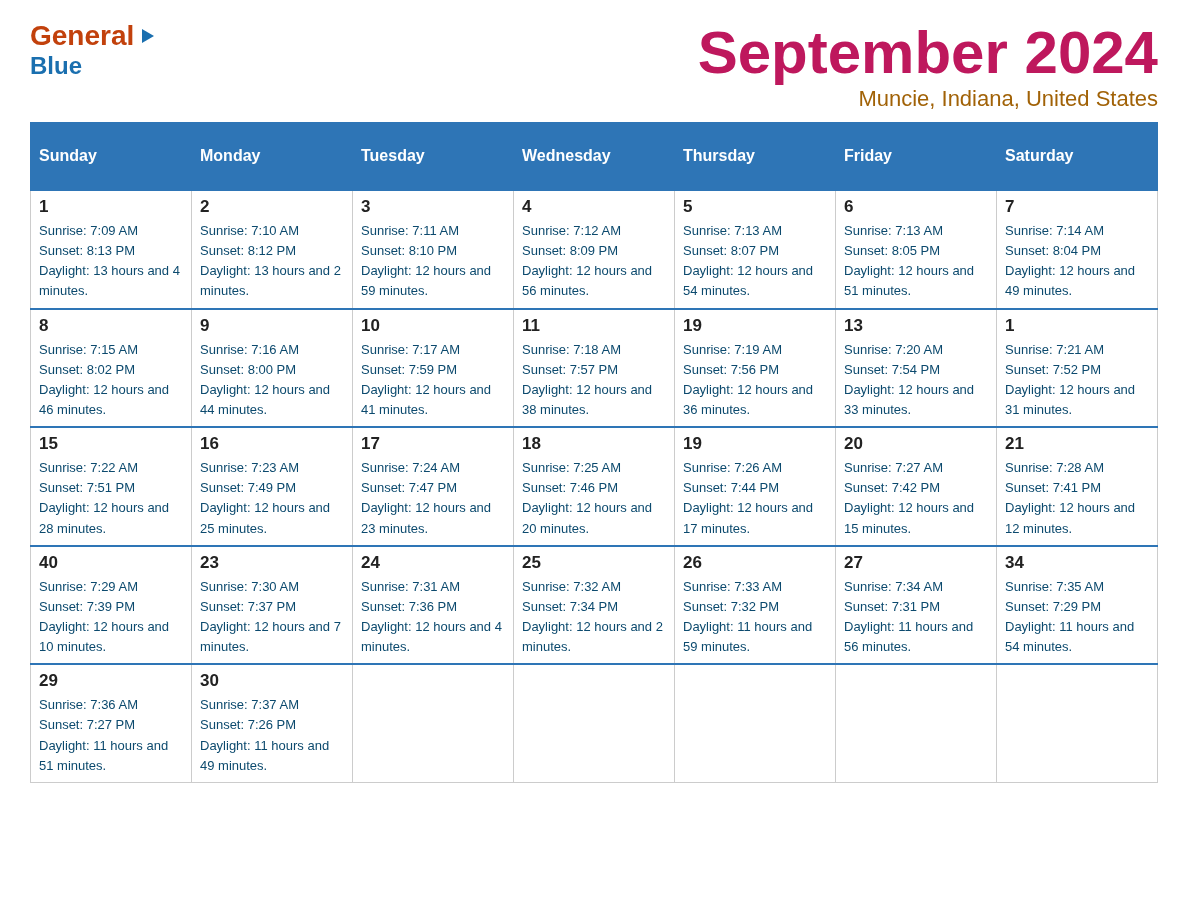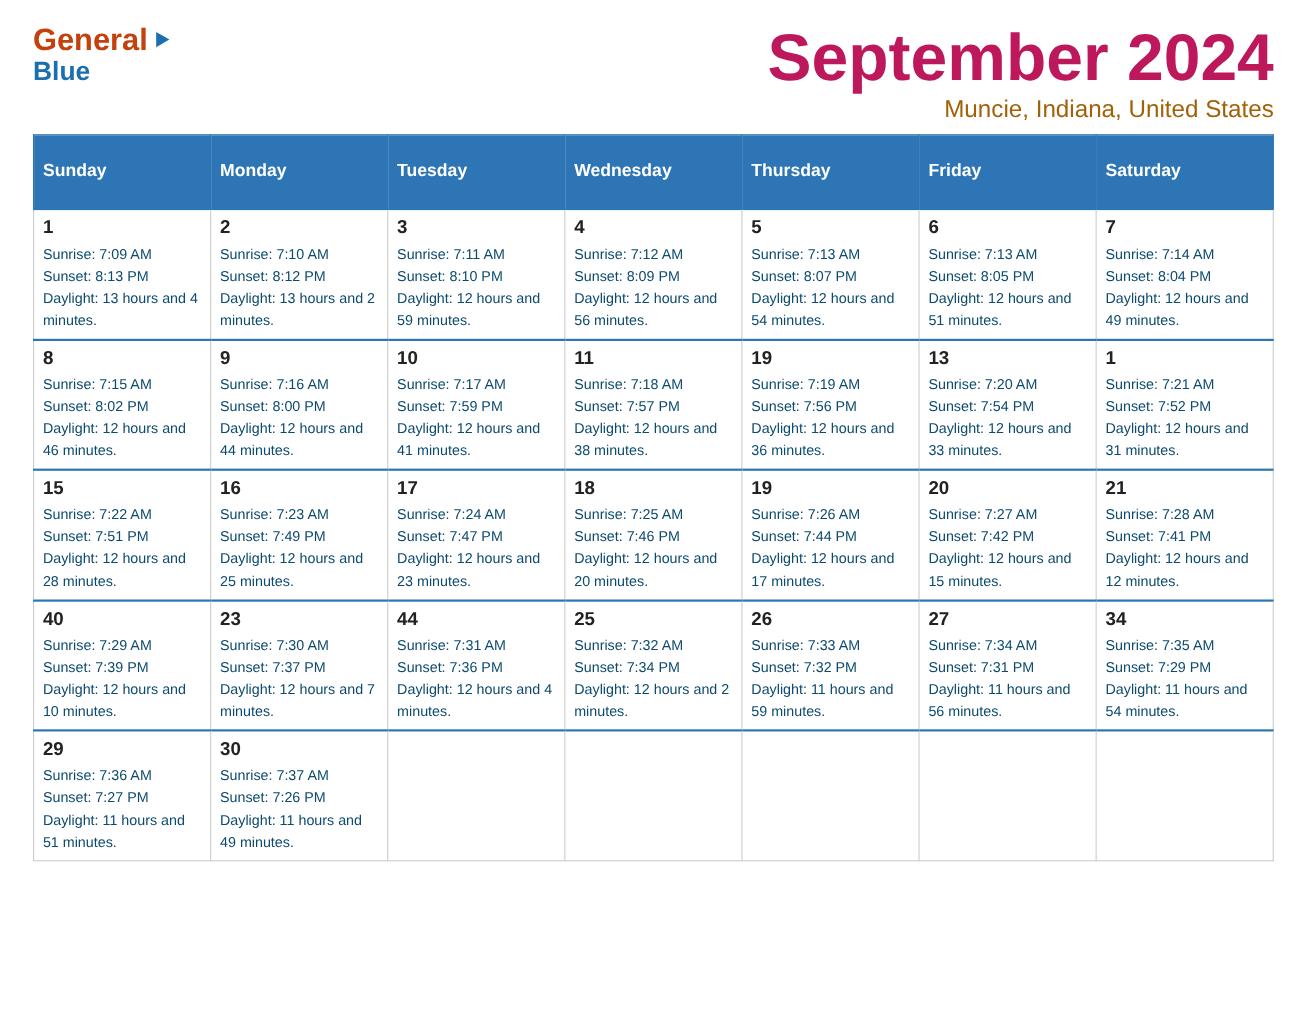--- a/index.html
+++ b/index.html
@@ -217,21 +217,21 @@
       <tr>
         <td>
           <div class="day-number">40</div>
           <div class="day-info">Sunrise: 7:29 AM<br>Sunset: 7:39 PM<br>Daylight: 12 hours and 10 minutes.</div>
         </td>
         <td>
           <div class="day-number">23</div>
           <div class="day-info">Sunrise: 7:30 AM<br>Sunset: 7:37 PM<br>Daylight: 12 hours and 7 minutes.</div>
         </td>
         <td>
-          <div class="day-number">44</div>
+          <div class="day-number">24</div>
           <div class="day-info">Sunrise: 7:31 AM<br>Sunset: 7:36 PM<br>Daylight: 12 hours and 4 minutes.</div>
         </td>
         <td>
           <div class="day-number">25</div>
           <div class="day-info">Sunrise: 7:32 AM<br>Sunset: 7:34 PM<br>Daylight: 12 hours and 2 minutes.</div>
         </td>
         <td>
           <div class="day-number">26</div>
           <div class="day-info">Sunrise: 7:33 AM<br>Sunset: 7:32 PM<br>Daylight: 11 hours and 59 minutes.</div>
         </td>

